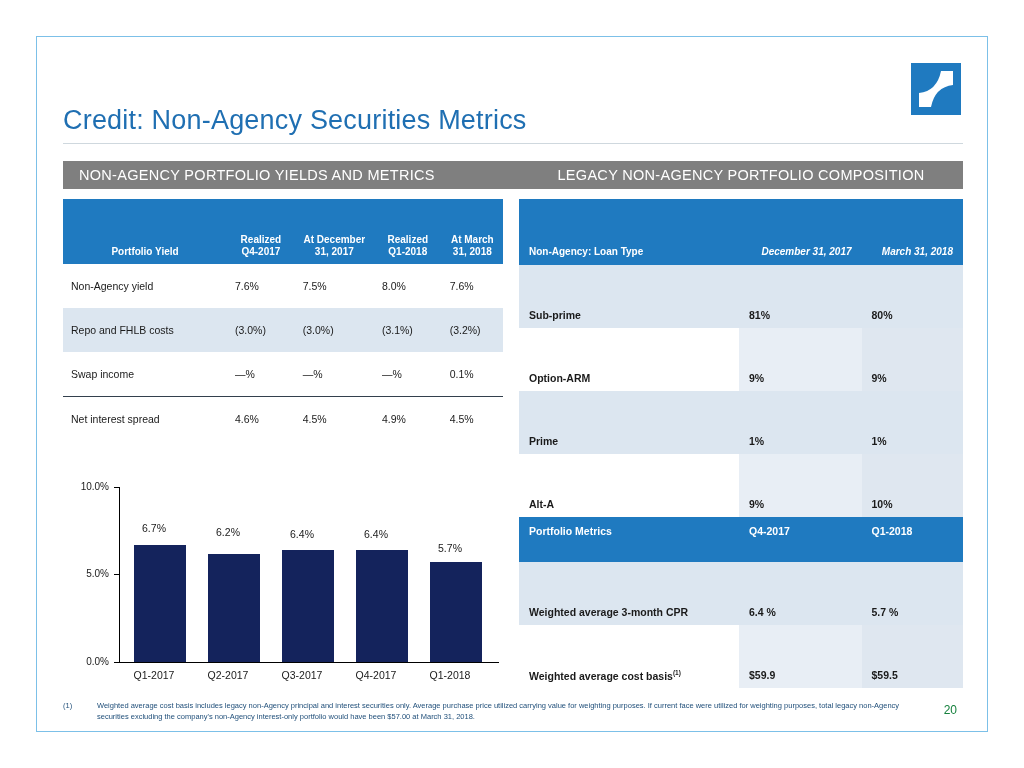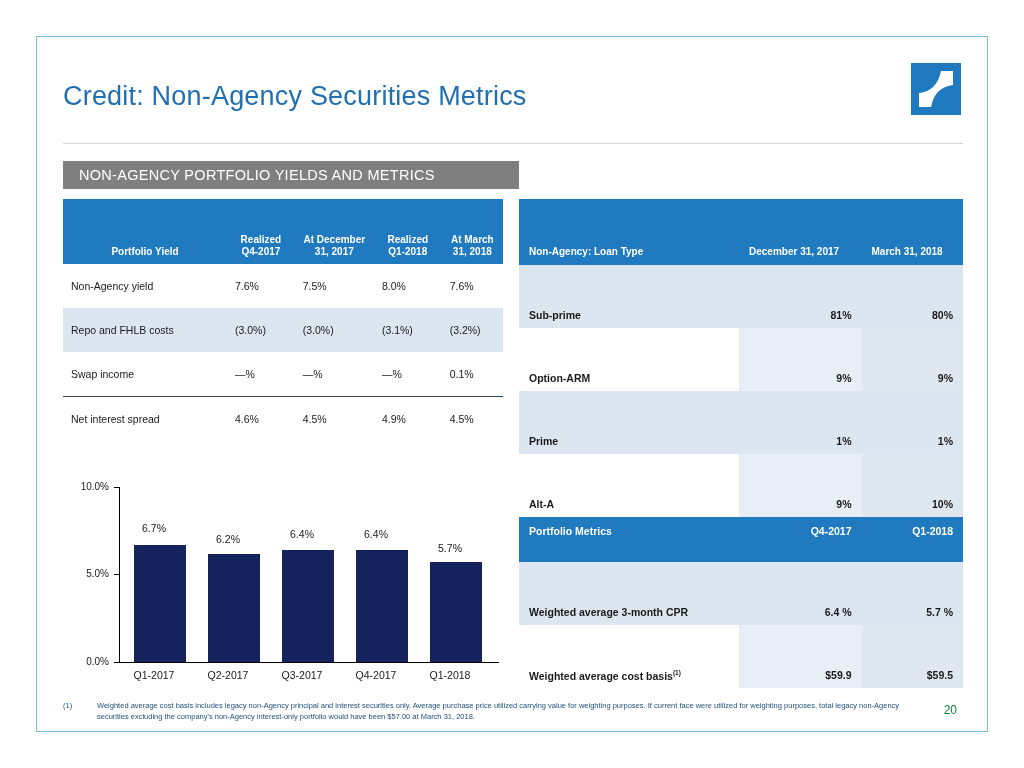--- a/index.html
+++ b/index.html
@@ -11,21 +11,21 @@
   }
   .slide{
     position:absolute;
     left:36px;top:36px;width:952px;height:696px;
     background:#ffffff;
     border:1px solid #7cc0e8;
     box-sizing:border-box;
   }
   
   .title{
-    position:absolute;left:26px;top:44px;
+    position:absolute;left:26px;top:68px;
     font-size:27px;color:#1f6fb2;font-weight:400;
     letter-spacing:0.2px;
   }
   .title-rule{
     position:absolute;left:26px;top:106px;width:900px;height:1px;
     background:#cfd8de;
   }
   
   .logo{
     position:absolute;right:26px;top:26px;width:50px;height:52px;
@@ -90,27 +90,27 @@
   
   .rtable{
     position:absolute;left:482px;top:162px;width:444px;
     border-collapse:collapse;font-size:10.5px;color:#1a1a1a;
   }
   .rtable th{
     background:#1f7ac0;color:#ffffff;font-size:10px;font-weight:bold;
     vertical-align:bottom;padding:6px 10px 8px 10px;height:52px;
   }
   .rtable th.lbl{text-align:left;width:200px;}
-  .rtable th.num{text-align:left;}
+  .rtable th.num{text-align:right;font-style:italic;}
   .rtable td{
     padding:0 10px;height:56px;vertical-align:bottom;
     padding-bottom:7px;font-size:10.5px;font-weight:bold;
   }
   .rtable td.lbl{text-align:left;}
-  .rtable td.num{text-align:right;}
+  .rtable td.num{}
   .rtable tr.alt td{background:#dce6f0;}
   .rtable tr.plain td{background:#ffffff;}
   .rtable tr.hdr2 td{
     background:#1f7ac0;color:#ffffff;font-weight:bold;height:28px;
     padding-bottom:17px;vertical-align:middle;font-size:10.5px;
   }
   
   .rtable td.c1{background:#dce6f0;}
   .rtable td.c2{background:#e8eef5;}
   .rtable tr.plain td.c1{background:#e8eef5;}
@@ -137,20 +137,21 @@
     <svg width="50" height="52" viewBox="0 0 50 52" aria-hidden="true">
       <rect x="0" y="0" width="50" height="52" fill="#1f7ac0"></rect>
       <path d="M8 44 L8 30 Q26 28 30 8 L42 8 L42 22 Q24 24 20 44 Z" fill="#ffffff"></path>
     </svg>
   </div>
 
   <div class="title">Credit: Non-Agency Securities Metrics</div>
   <div class="title-rule"></div>
 
   <div class="bar left">NON-AGENCY PORTFOLIO YIELDS AND METRICS</div>
+  <div class="bar right">LEGACY NON-AGENCY PORTFOLIO COMPOSITION</div>
 
   <table class="ltable">
     <thead>
       <tr>
         <th class="first">Portfolio Yield</th>
         <th>Realized Q4-2017</th>
         <th>At December 31, 2017</th>
         <th>Realized Q1-2018</th>
         <th>At March 31, 2018</th>
       </tr>
@@ -201,21 +202,21 @@
 
     <div class="bars">
       <div class="barcol" style="left:14px;height:117px;"></div>
       <div class="barcol" style="left:88px;height:108px;"></div>
       <div class="barcol" style="left:162px;height:112px;"></div>
       <div class="barcol" style="left:236px;height:112px;"></div>
       <div class="barcol" style="left:310px;height:100px;"></div>
     </div>
 
     <div class="barval" style="left:61px;top:45px;">6.7%</div>
-    <div class="barval" style="left:135px;top:56px;">6.2%</div>
+    <div class="barval" style="left:135px;top:49px;">6.2%</div>
     <div class="barval" style="left:209px;top:51px;">6.4%</div>
     <div class="barval" style="left:283px;top:51px;">6.4%</div>
     <div class="barval" style="left:357px;top:65px;">5.7%</div>
 
     <div class="xcat" style="left:54px;">Q1-2017</div>
     <div class="xcat" style="left:128px;">Q2-2017</div>
     <div class="xcat" style="left:202px;">Q3-2017</div>
     <div class="xcat" style="left:276px;">Q4-2017</div>
     <div class="xcat" style="left:350px;">Q1-2018</div>
   </div>

